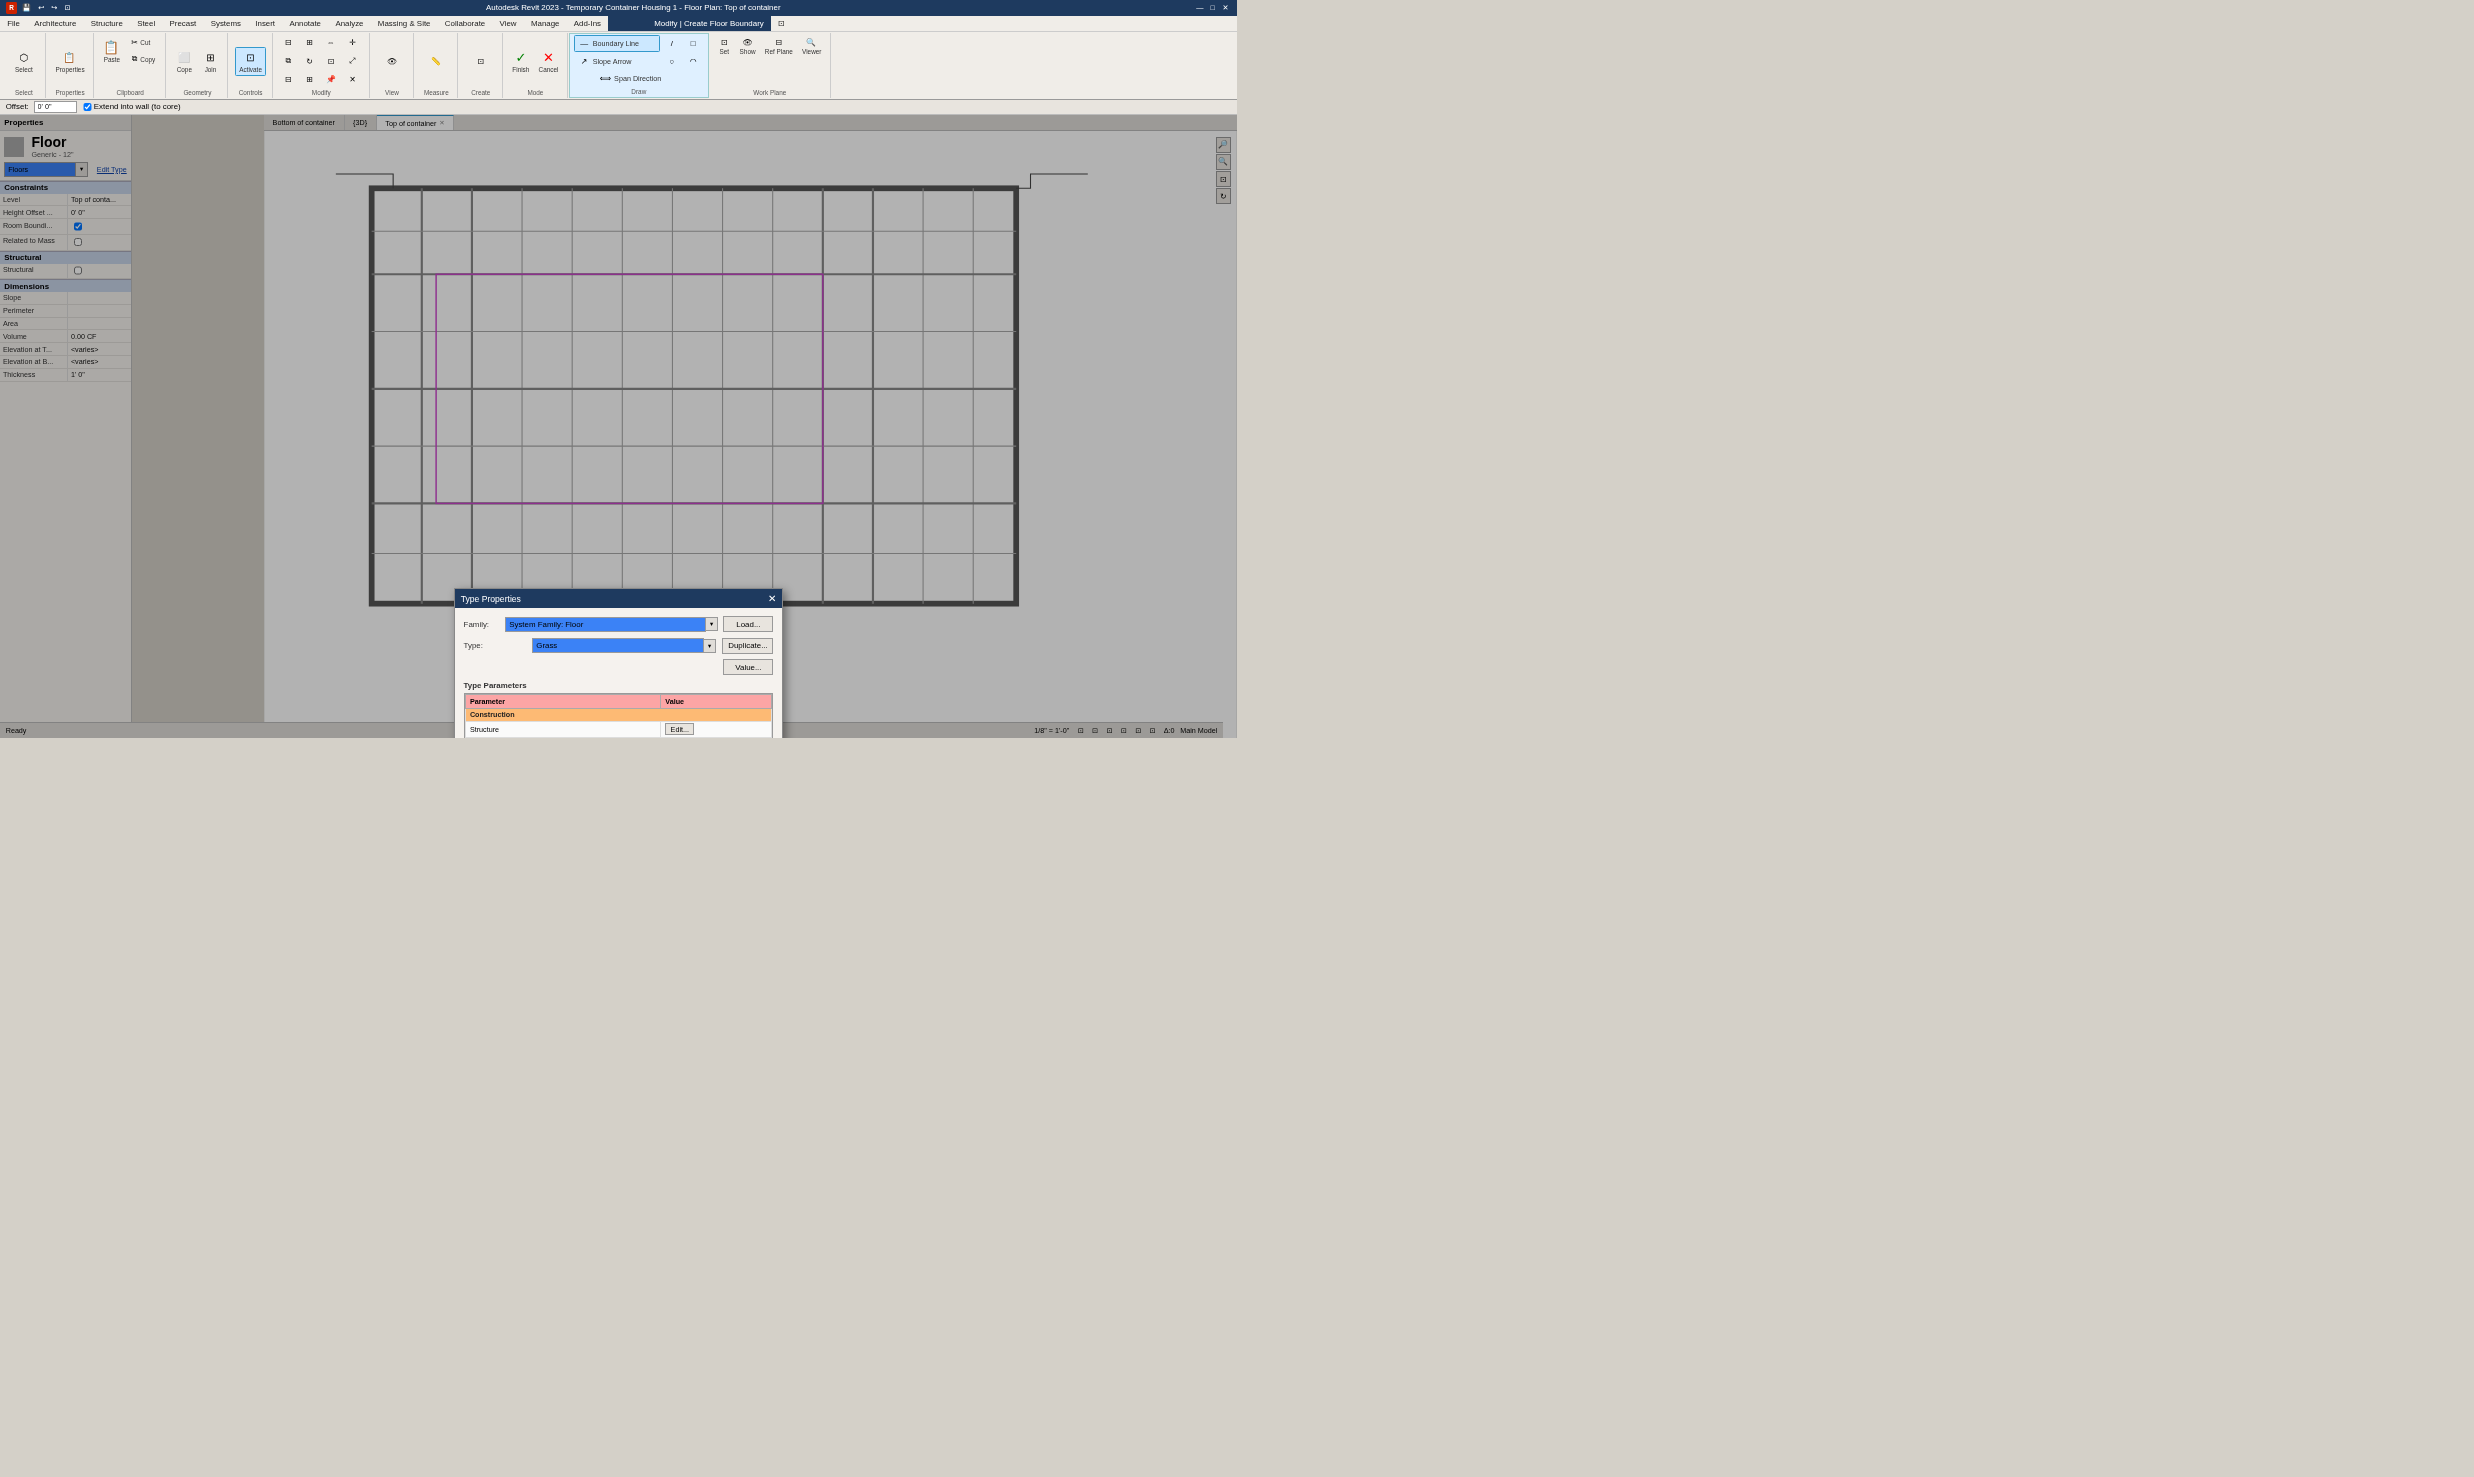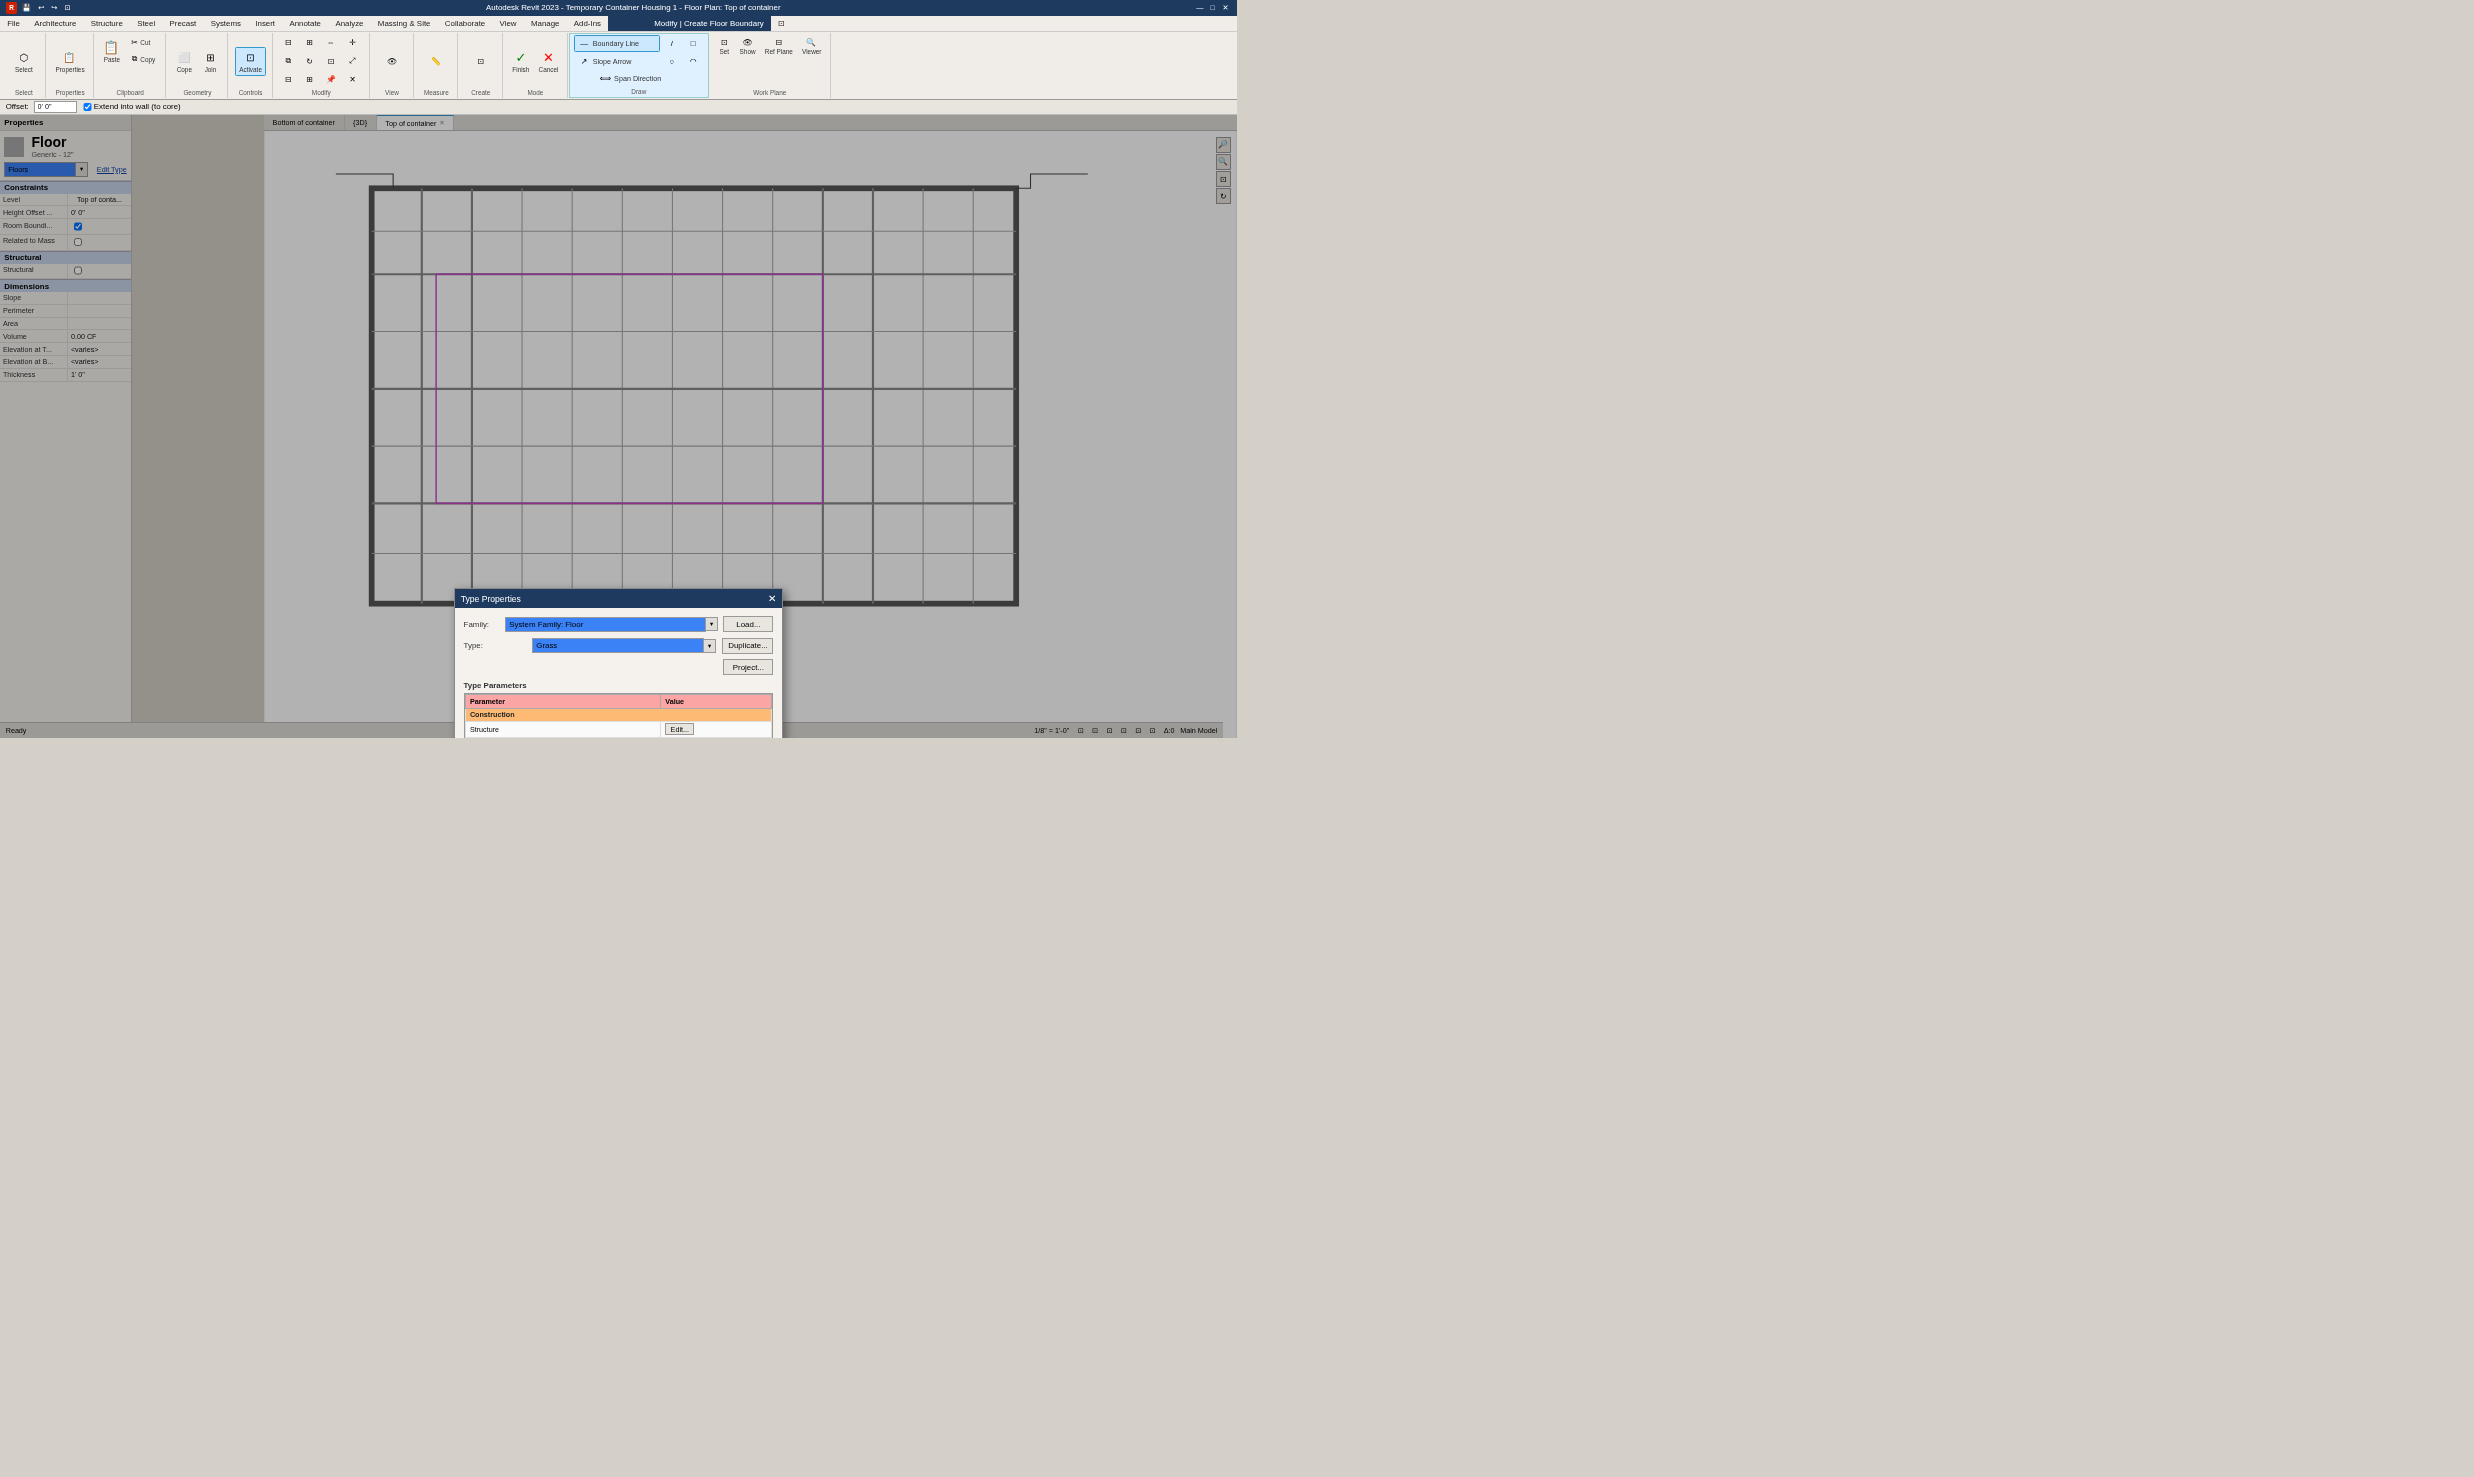--- a/index.html
+++ b/index.html
@@ -410,21 +410,21 @@
           </select>
           <div class="select-arrow">▼</div>
         </div>
         <span class="edit-type-btn">Edit Type</span>
       </div>
     </div>
     <div id="properties-content" style="flex:1; overflow-y:auto;">
       <div class="prop-section">Constraints</div>
       <div class="prop-row">
         <div class="prop-label">Level</div>
-        <div class="prop-value" style="cursor:pointer;text-align:center;">Top of conta...</div>
+        <div class="prop-value" style="cursor:pointer;">Top of conta...</div>
       </div>
       <div class="prop-row">
         <div class="prop-label">Height Offset ...</div>
         <div class="prop-value">0' 0"</div>
       </div>
       <div class="prop-row">
         <div class="prop-label">Room Boundi...</div>
         <div class="prop-value"><input type="checkbox" class="prop-checkbox" checked="" style=""></div>
       </div>
       <div class="prop-row">
@@ -591,21 +591,21 @@
           <span class="dialog-label">Type:</span>
           <div class="select-wrapper" style="flex:1;margin-left:28px;">
             <select style="flex:1; width:172px; font-size:7.9px;">
               <option>Grass</option>
             </select>
             <div class="select-arrow">▼</div>
           </div>
           <button class="dialog-btn">Duplicate...</button>
         </div>
         <div class="dialog-row" style="justify-content:flex-end;">
-          <button class="dialog-btn">Project...</button>
+          <button class="dialog-btn">Value...</button>
         </div>
 
         <div>
           <div class="dialog-section-title">Type Parameters</div>
           <div style="max-height:243px; overflow-y:auto; border:0.7px solid #999;">
             <table class="dialog-table">
               <thead>
                 <tr>
                   <th>Parameter</th>
                   <th>Value</th>

